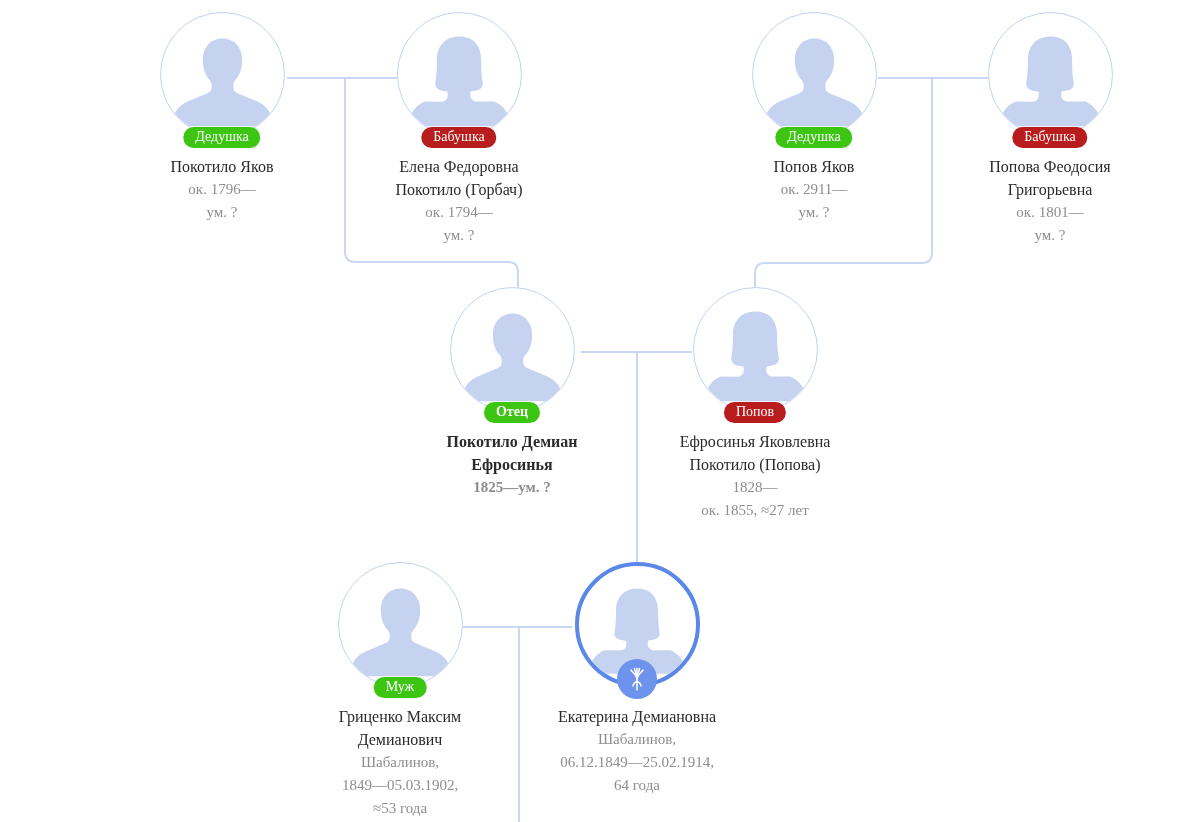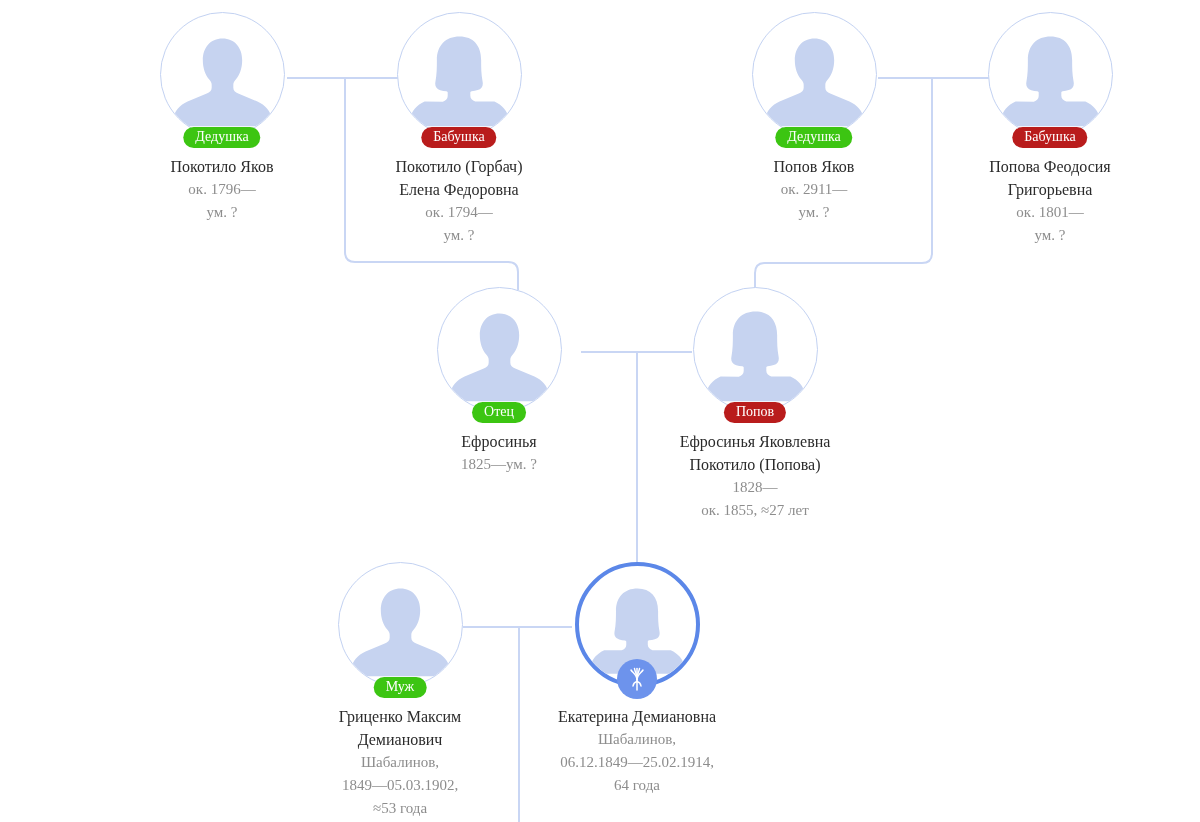--- a/index.html
+++ b/index.html
@@ -140,22 +140,22 @@
       <div class="avatar">
         <svg viewBox="0 0 125 125">
           <g fill="#c6d3f0">
             <path d="M62.5 24c-14 0-23 9-23 24 0 7 0 14-1.5 22-0.8 4.3 1 7.2 5 8.4 2 0.6 4 0.9 6.2 1.1 0.7 0.1 1.3 0.6 1.3 1.4v3.4c0 3-2 4.5-5 5.8L27 90c-8 3.5-13 9.5-15 17.5-0.6 2.5-1 5-1.2 7.5h103.4c-0.2-2.5-0.6-5-1.2-7.5-2-8-7-14-15-17.5L78.5 90c-3-1.3-5-2.8-5-5.8v-3.4c0-0.8 0.6-1.3 1.3-1.4 2.2-0.2 4.2-0.5 6.2-1.1 4-1.2 5.8-4.1 5-8.4C84.5 62 84.5 55 84.5 48c0-15-8-24-22-24z"></path>
           </g>
         </svg>
       </div>
       <span class="badge female">Бабушка</span>
     </div>
     <div class="info">
+      <div class="pname">Елена Федоровна</div>
       <div class="pname">Покотило (Горбач)</div>
-      <div class="pname">Елена Федоровна</div>
       <div class="pdates">ок. 1794—</div>
       <div class="pdates">ум. ?</div>
     </div>
   </div>
 
   <div class="person" style="left:699px; top:12px;">
     <div class="avatar-wrap">
       <div class="avatar">
         <svg viewBox="0 0 125 125">
           <g fill="#c6d3f0">
@@ -184,32 +184,33 @@
       <span class="badge female">Бабушка</span>
     </div>
     <div class="info">
       <div class="pname">Попова Феодосия</div>
       <div class="pname">Григорьевна</div>
       <div class="pdates">ок. 1801—</div>
       <div class="pdates">ум. ?</div>
     </div>
   </div>
 
-  <div class="person" style="left:384px; top:287px;">
+  <div class="person" style="left:397px; top:287px;font-weight:bold;">
     <div class="avatar-wrap">
       <div class="avatar">
         <svg viewBox="0 0 125 125">
           <g fill="#c6d3f0">
             <path d="M62.5 26c-12.5 0-20 9.5-20 22 0 8 2.5 15 6.5 19.5 1.5 1.7 2.5 3.2 2.5 5.5v3c0 3-2 4.5-5 5.8L27 90c-8 3.5-13 9.5-15 17.5-0.6 2.5-1 5-1.2 7.5h103.4c-0.2-2.5-0.6-5-1.2-7.5-2-8-7-14-15-17.5L78.5 81.8c-3-1.3-5-2.8-5-5.8v-3c0-2.3 1-3.8 2.5-5.5C80 63 82.5 56 82.5 48c0-12.5-7.5-22-20-22z"></path>
           </g>
         </svg>
       </div>
       <span class="badge male">Отец</span>
     </div>
     <div class="info">
+      <div class="pname">Покотило Демиан</div>
       <div class="pname">Ефросинья</div>
       <div class="pdates">1825—ум. ?</div>
     </div>
   </div>
 
   <div class="person" style="left:640px; top:287px;">
     <div class="avatar-wrap">
       <div class="avatar">
         <svg viewBox="0 0 125 125">
           <g fill="#c6d3f0">

